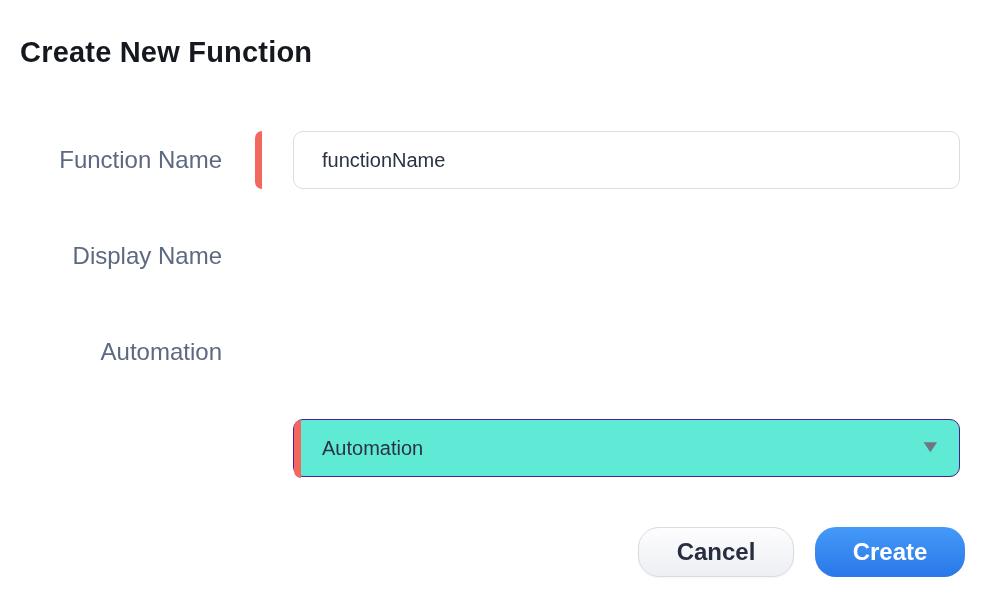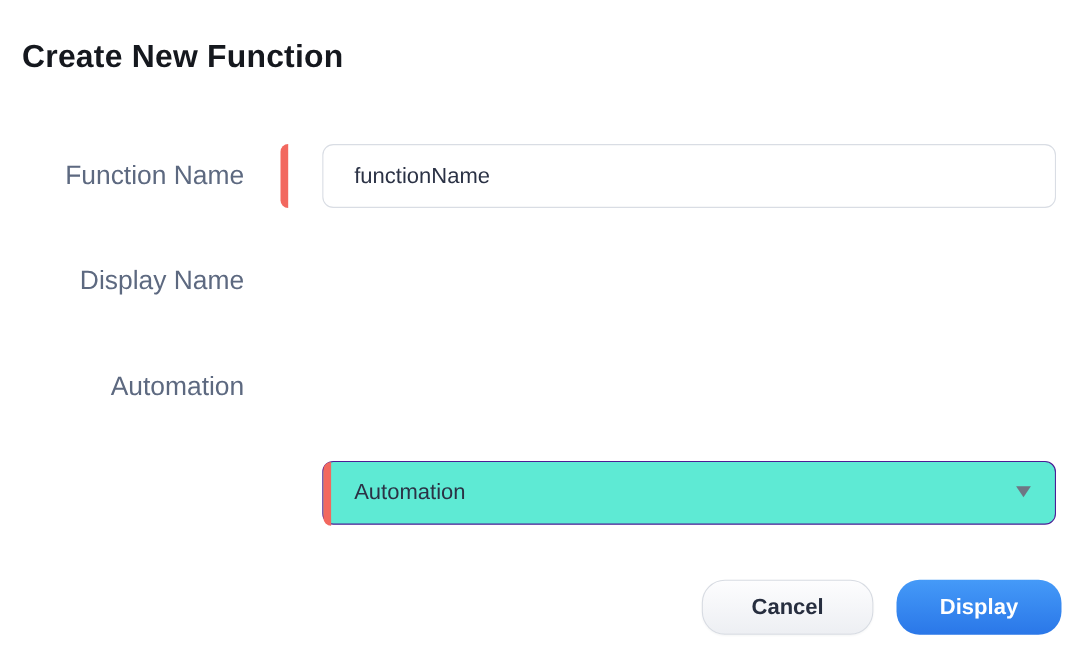--- a/index.html
+++ b/index.html
@@ -110,21 +110,21 @@
     position: absolute;
     right: 20px;
     top: 527px;
     display: flex;
     gap: 21px;
   }
   .btn {
     height: 50px;
     border-radius: 21px;
     font-family: "Liberation Sans", sans-serif;
-    font-size: 20px;
+    font-size: 24px;
     font-weight: 600;
     cursor: pointer;
     display: flex;
     align-items: center;
     justify-content: center;
   }
   .btn-cancel {
     width: 156px;
     border: 1px solid #d7dbe2;
     background: linear-gradient(#fdfdfe, #edeff3);
@@ -166,16 +166,16 @@
       <div class="select-control">
         <span class="select-value">Automation</span>
         <span class="caret-icon">▼</span>
         <span class="required-bar"></span>
       </div>
     </div>
   </div>
 
   <div class="footer">
     <button class="btn btn-cancel">Cancel</button>
-    <button class="btn btn-create">Display</button>
+    <button class="btn btn-create">Create</button>
   </div>
 
 </div>
 
 </body></html>

